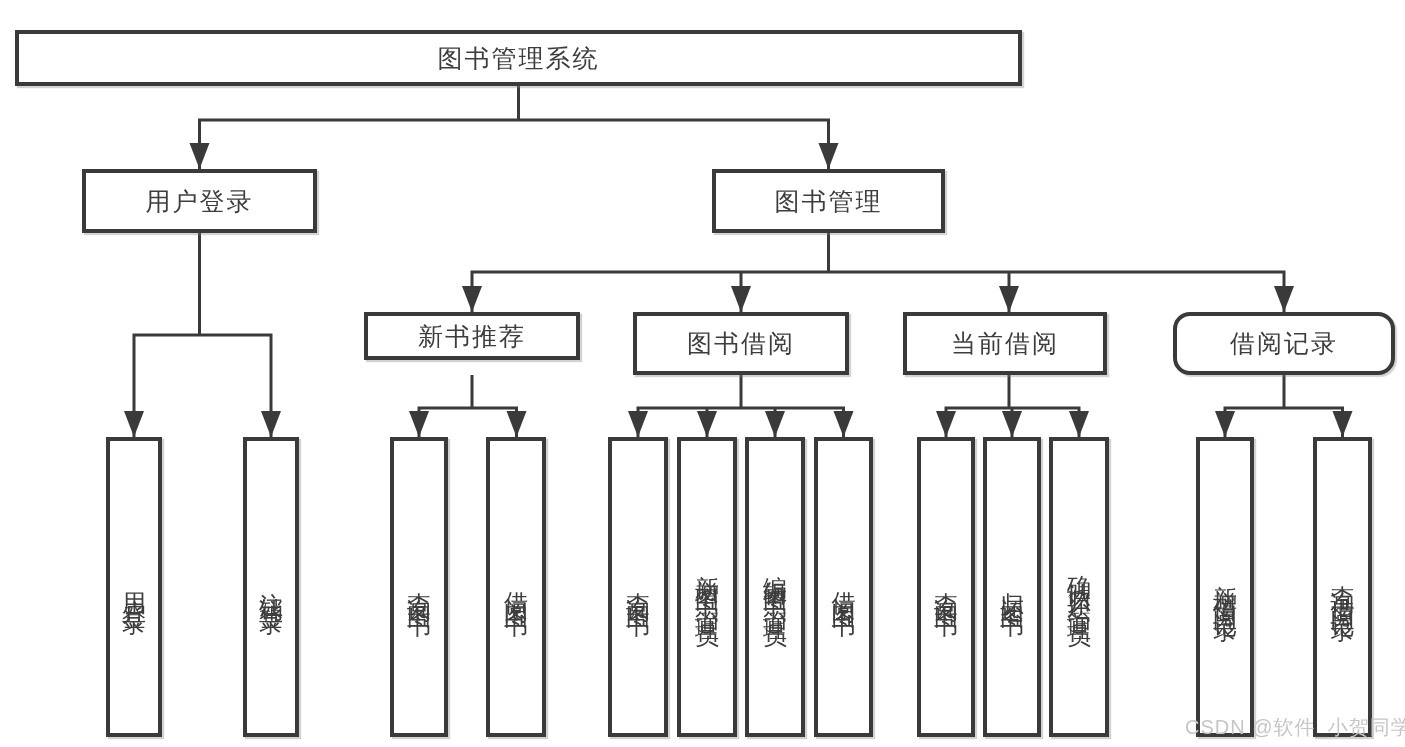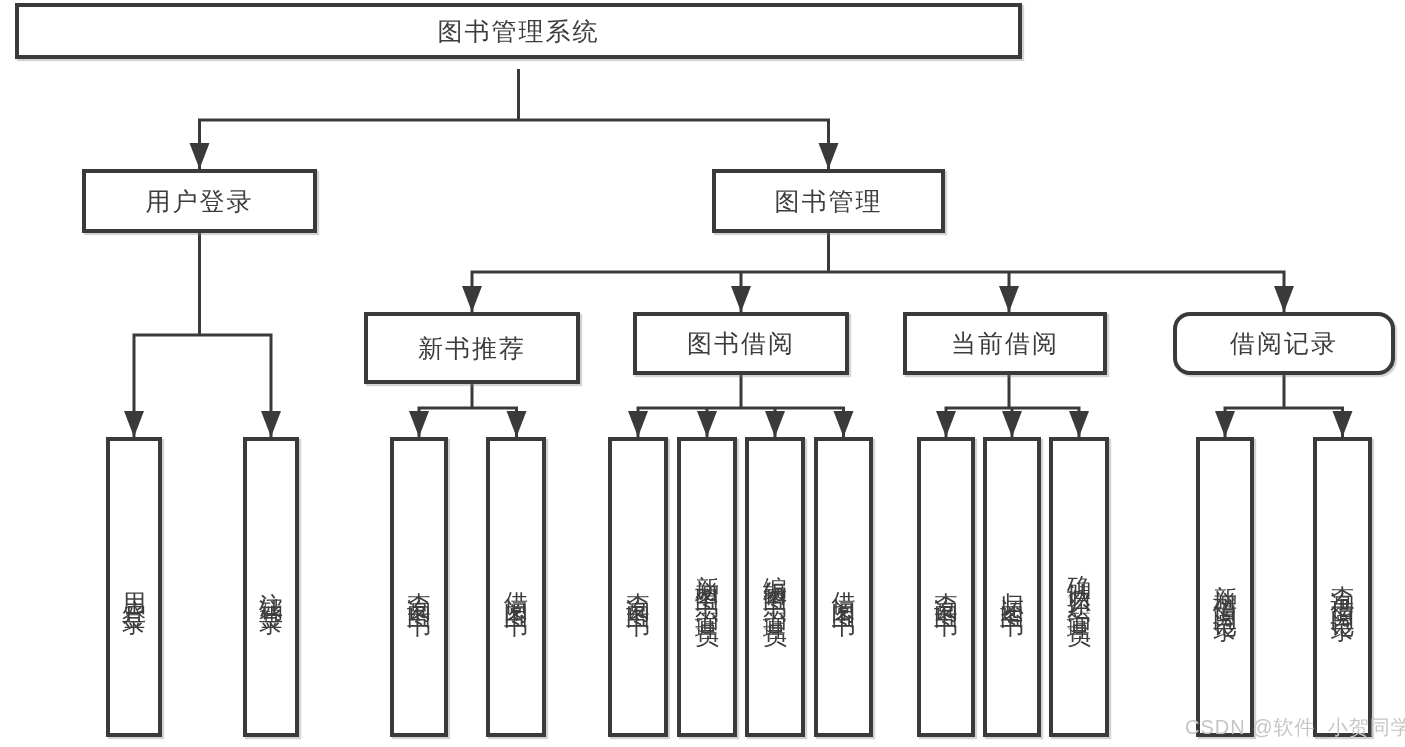--- a/index.html
+++ b/index.html
@@ -98,32 +98,32 @@
       <path class="head" d="M1002 411 L1022 411 L1012 437 Z"></path>
       <path class="head" d="M1069 411 L1089 411 L1079 437 Z"></path>
     </g>
     <g>
       <path class="wire" d="M1284 375 V408 M1225 437 V408 H1342.5 V437"></path>
       <path class="head" d="M1215 411 L1235 411 L1225 437 Z"></path>
       <path class="head" d="M1332.5 411 L1352.5 411 L1342.5 437 Z"></path>
     </g>
   </svg>
 
-  <div class="node" style="left:15px;top:3px;width:1007px;height:56px;">
+  <div class="node" style="left:15px;top:30px;width:1007px;height:56px;">
     <span class="lbl">图书管理系统</span>
   </div>
 
   <div class="node" style="left:82px;top:169px;width:235px;height:64px;">
     <span class="lbl">用户登录</span>
   </div>
   <div class="node" style="left:712px;top:169px;width:233px;height:64px;">
     <span class="lbl">图书管理</span>
   </div>
 
-  <div class="node" style="left:364px;top:312px;width:216px;height:72px;">
+  <div class="node" style="left:364px;top:312px;width:216px;height:48px;">
     <span class="lbl">新书推荐</span>
   </div>
   <div class="node" style="left:633px;top:312px;width:216px;height:63px;text-align:center;">
     <span class="lbl">图书借阅</span>
   </div>
   <div class="node" style="left:903px;top:312px;width:204px;height:63px;">
     <span class="lbl">当前借阅</span>
   </div>
   <div class="node" style="left:1173px;top:312px;width:222px;height:63px;border-radius:17px;">
     <span class="lbl">借阅记录</span>

